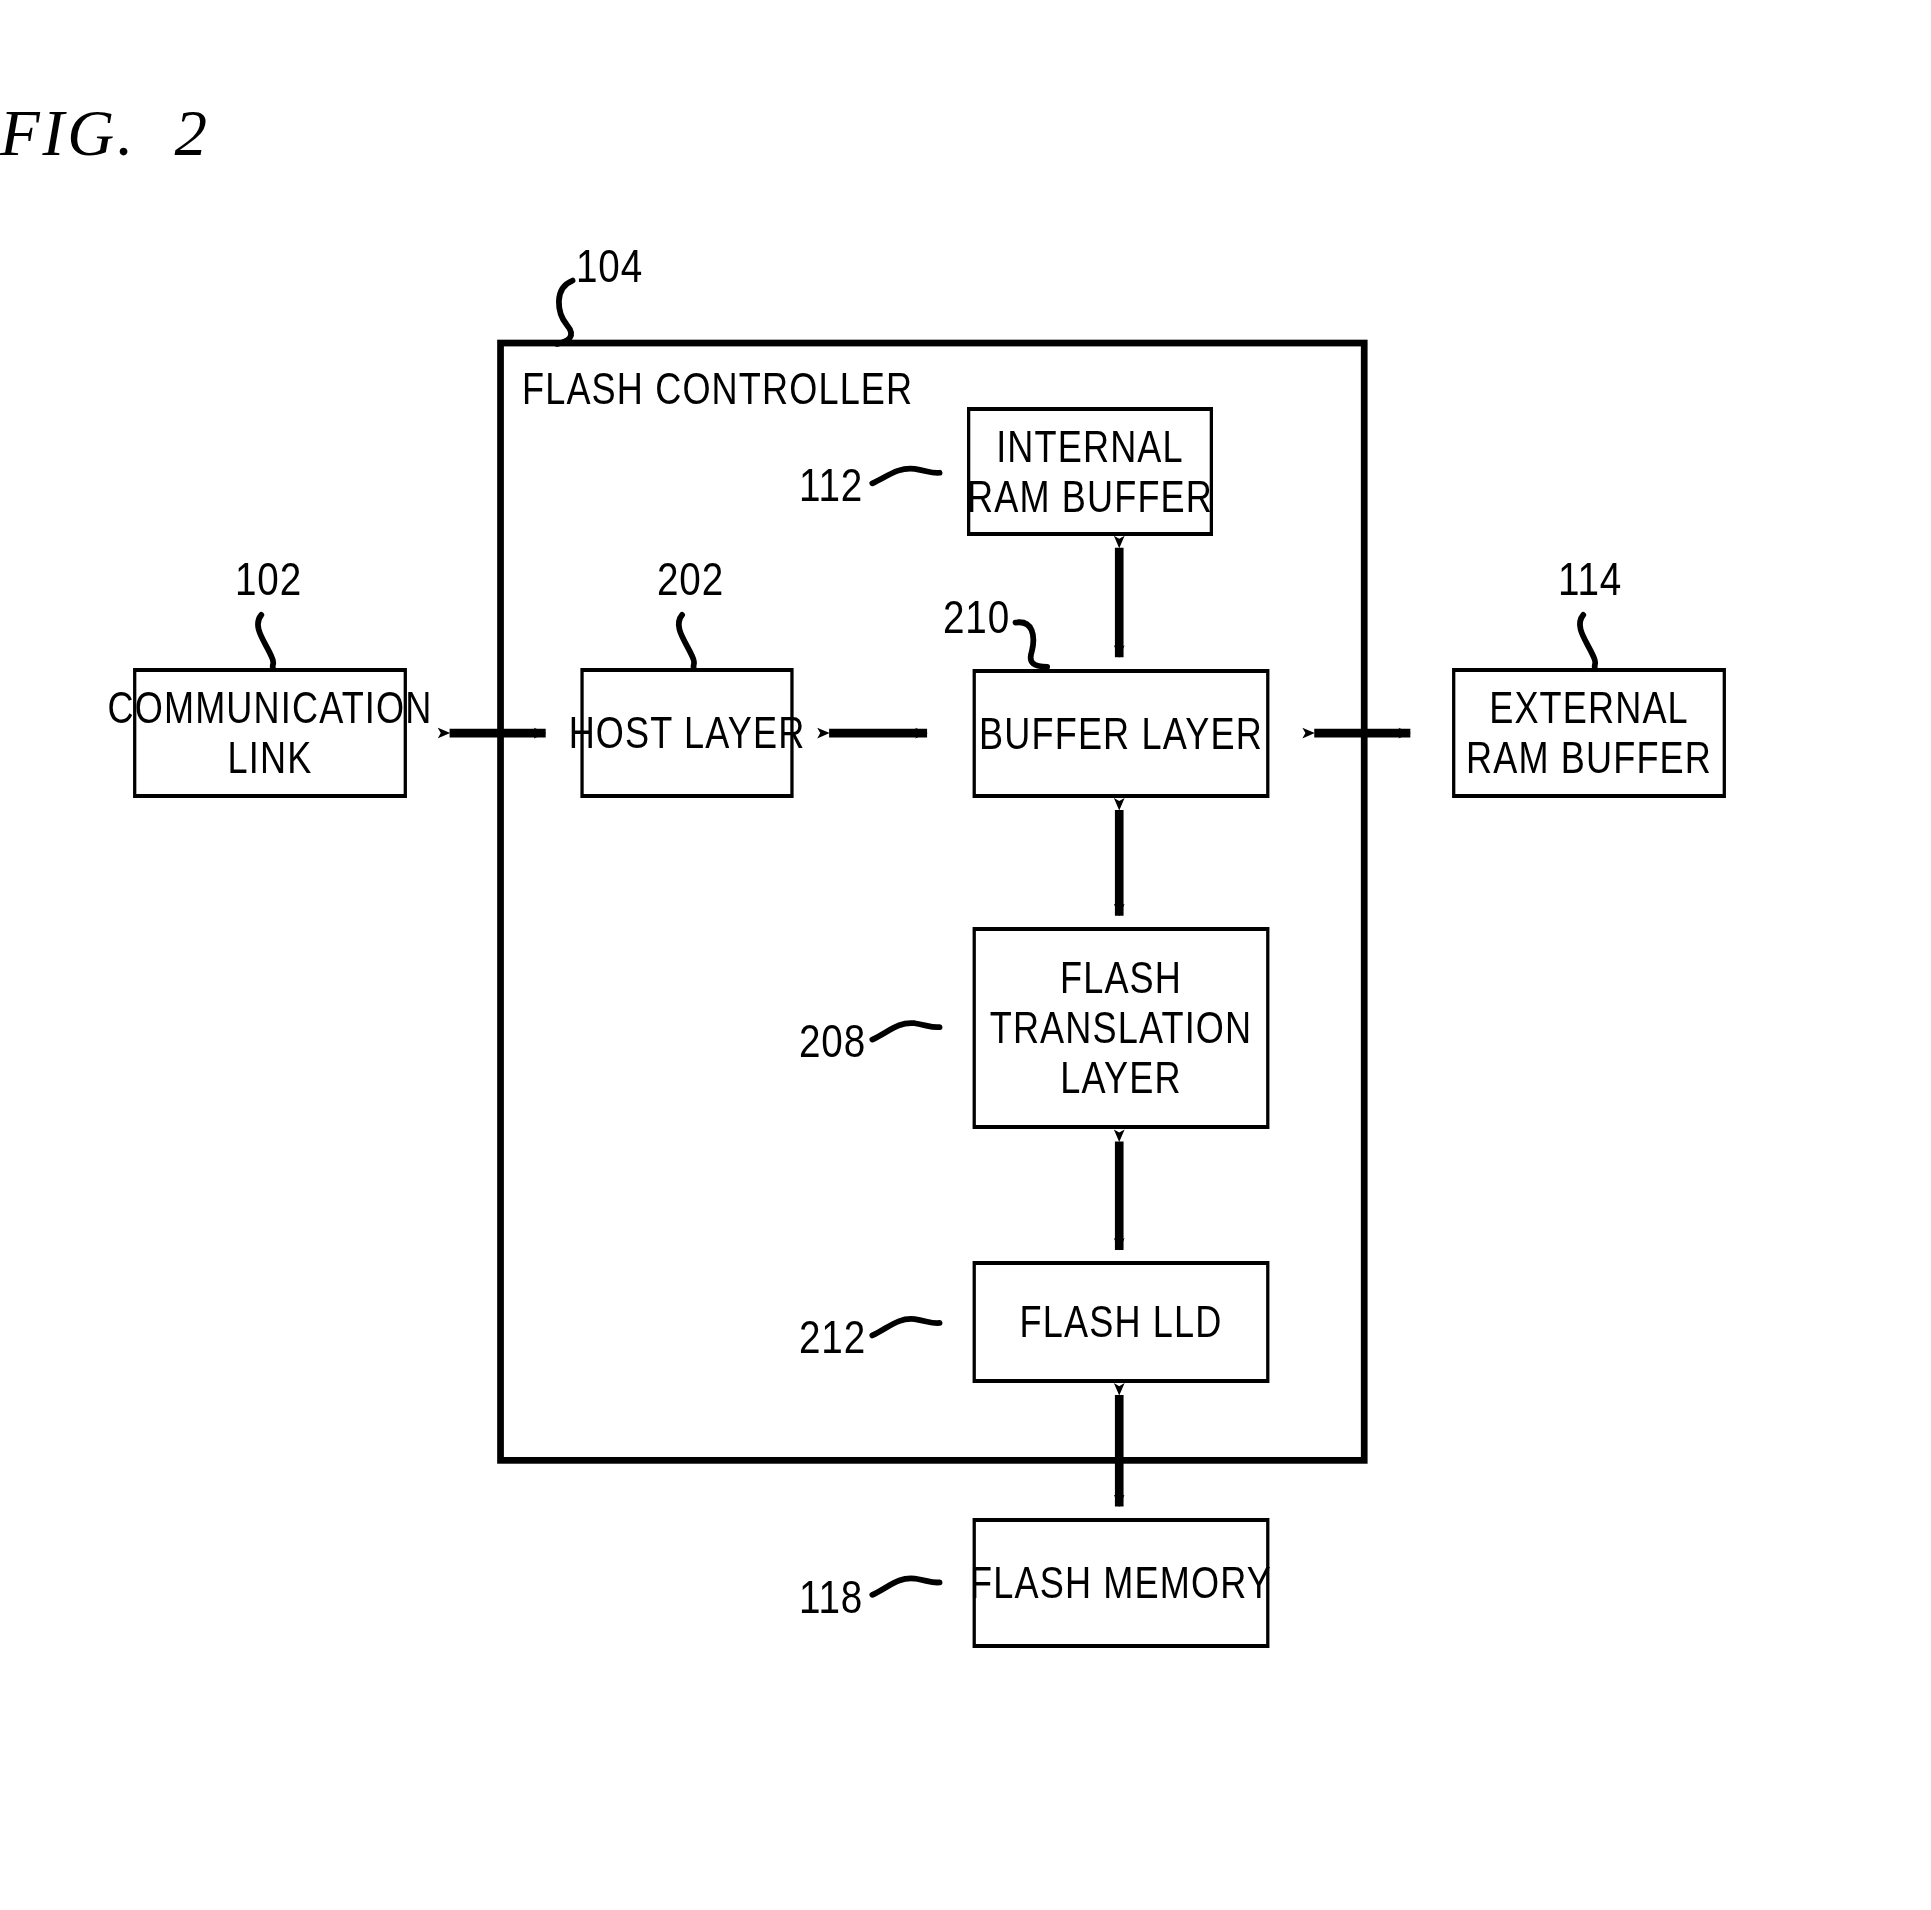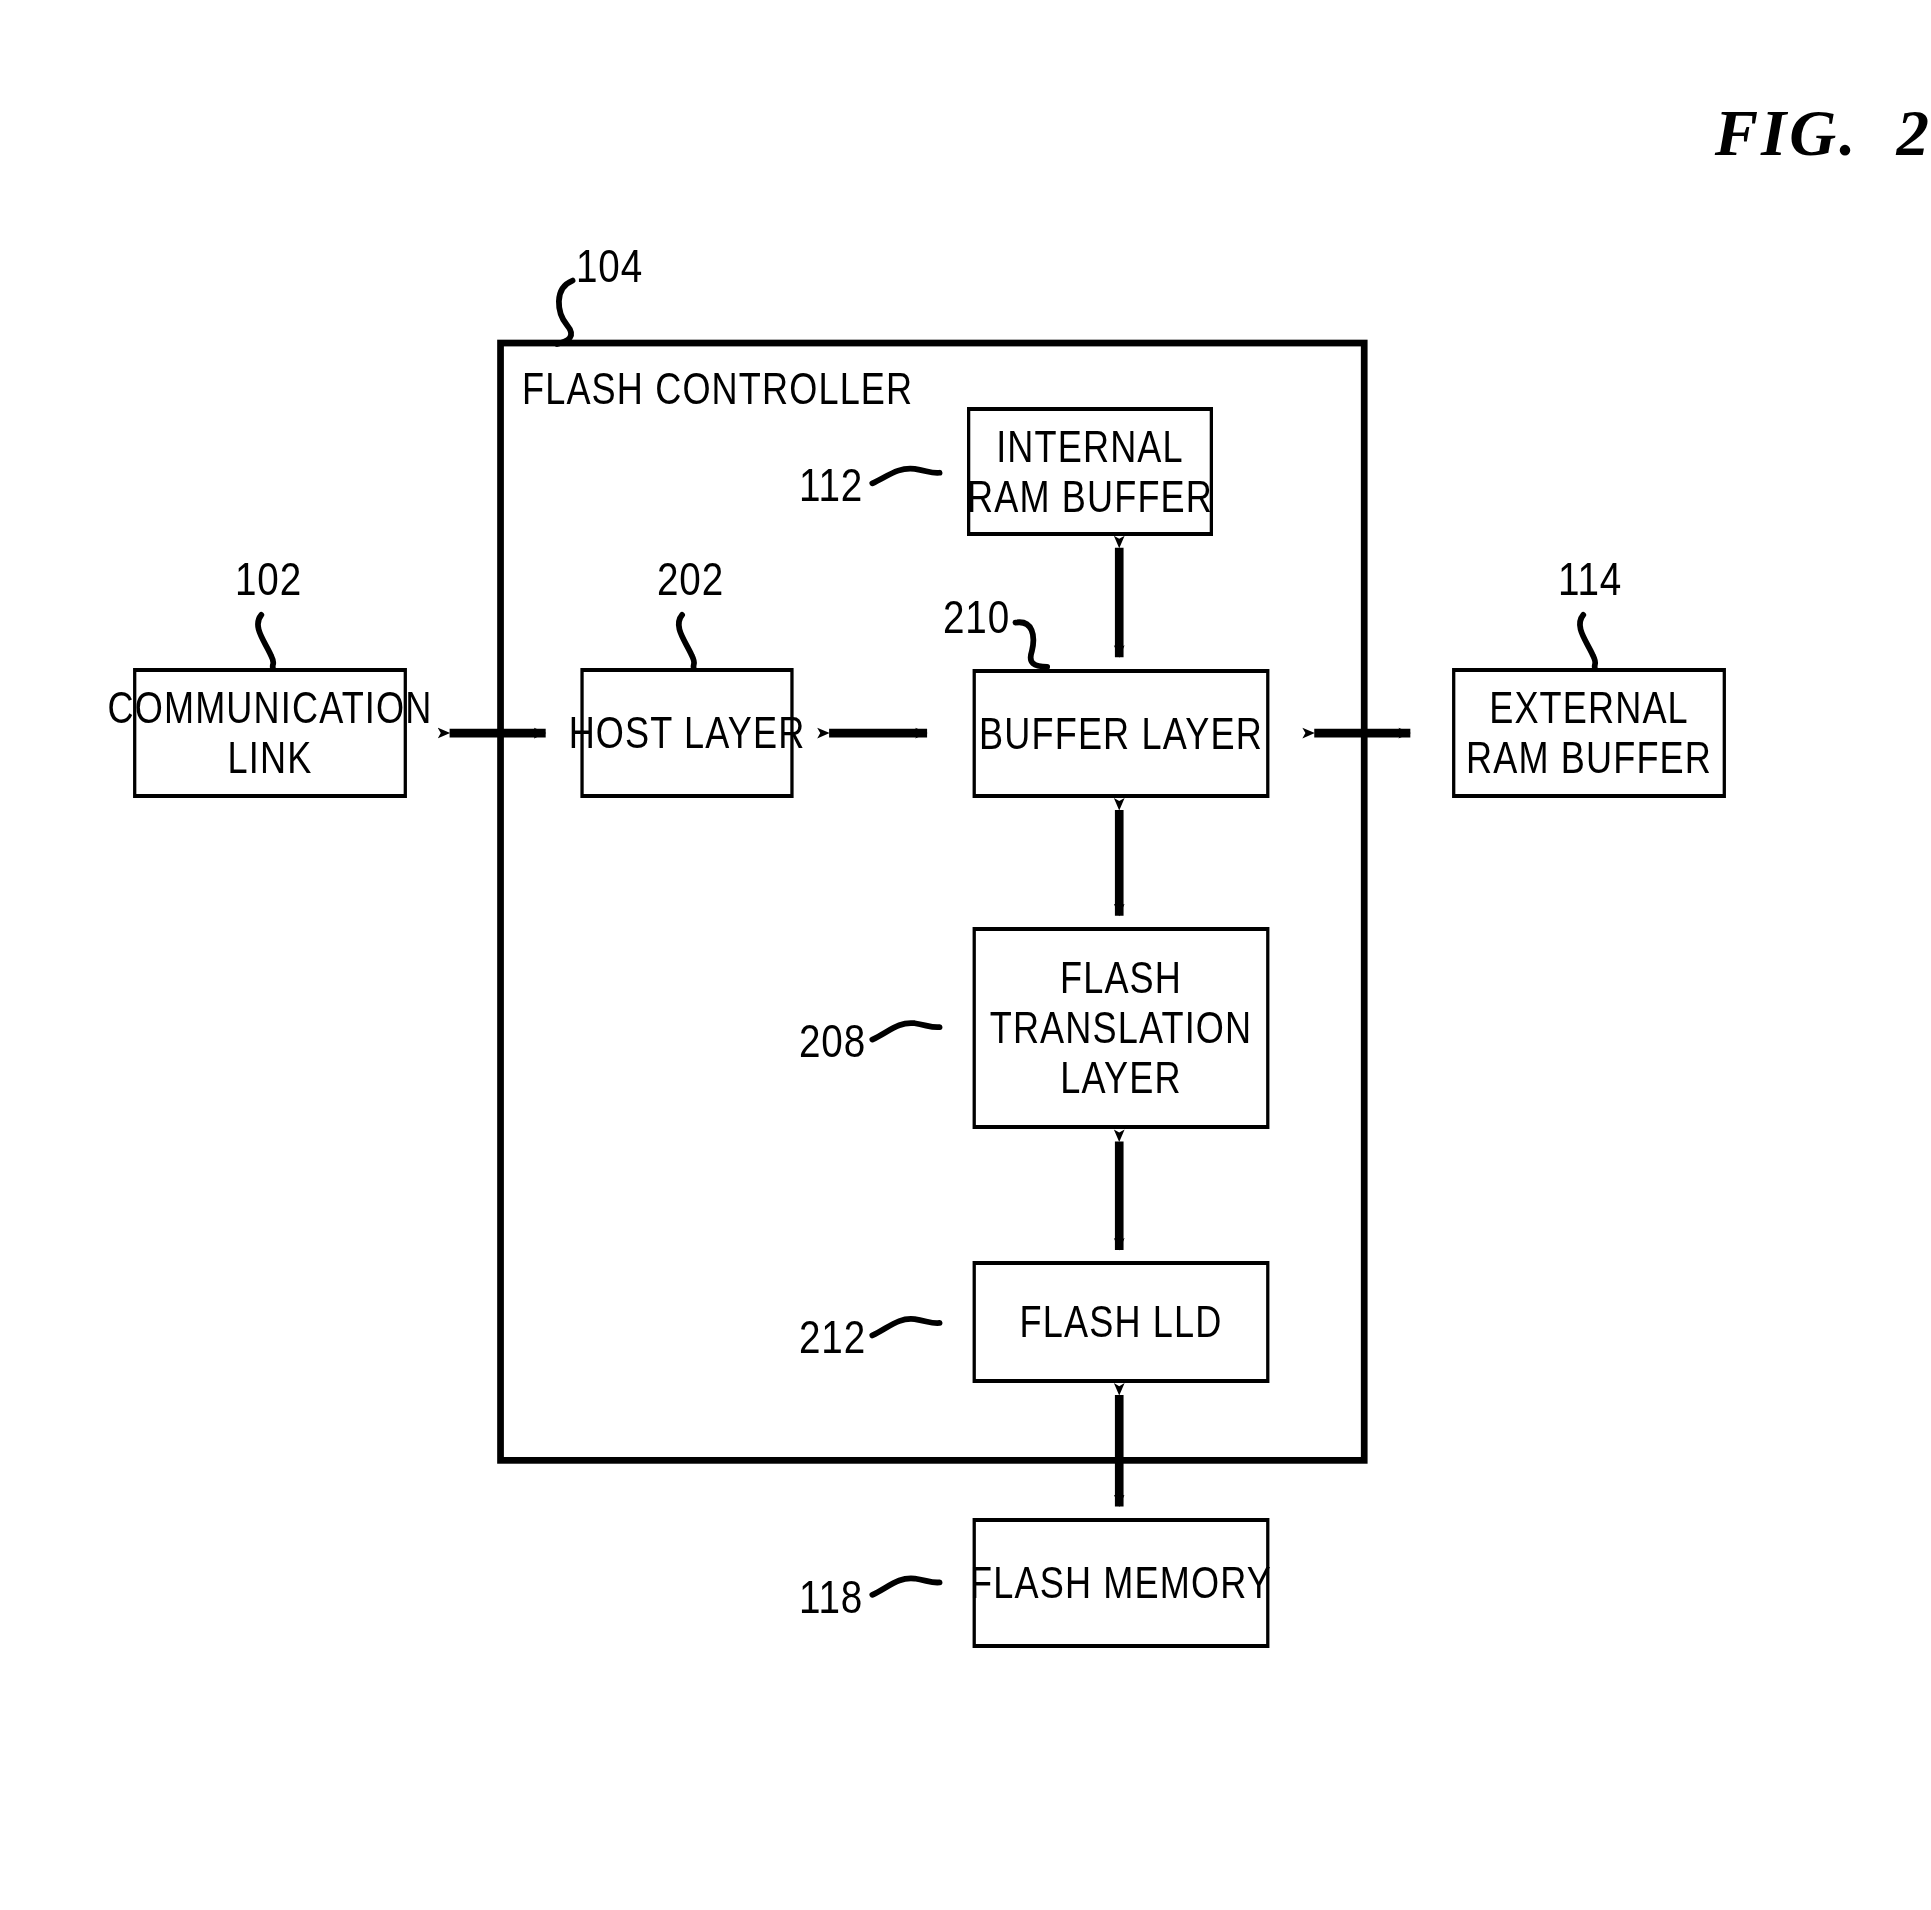--- a/index.html
+++ b/index.html
@@ -28,24 +28,24 @@
     top: 0;
     width: 1932px;
     height: 1911px;
     display: block;
   }
   .fig-title {
     position: absolute;
     left: 0;
     top: 96px;
     width: 1932px;
-    text-align: right;
+    text-align: left;
     font-family: "Liberation Serif", "DejaVu Serif", serif;
     font-style: italic;
-    font-weight: 700;
+    font-weight: 400;
     font-size: 65px;
     letter-spacing: 2.9px;
     white-space: pre;
   }
   .node-box {
     position: absolute;
     box-sizing: border-box;
     border: 4.8px solid #000000;
     background: #ffffff;
     display: flex;

